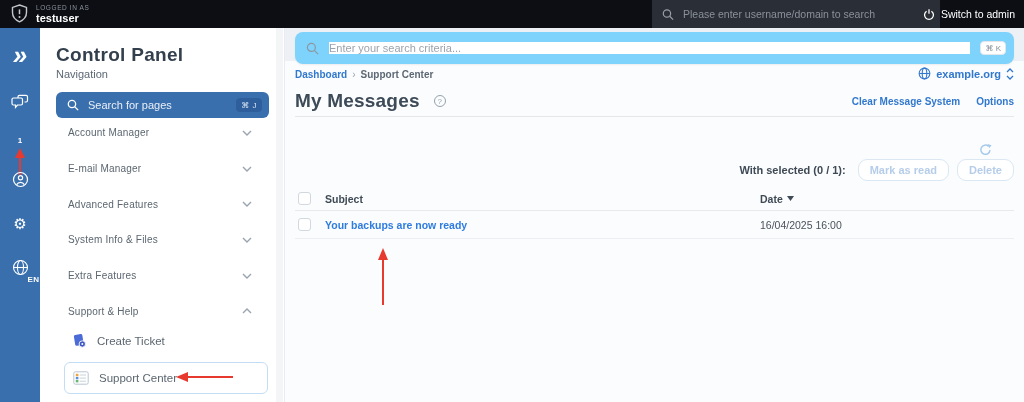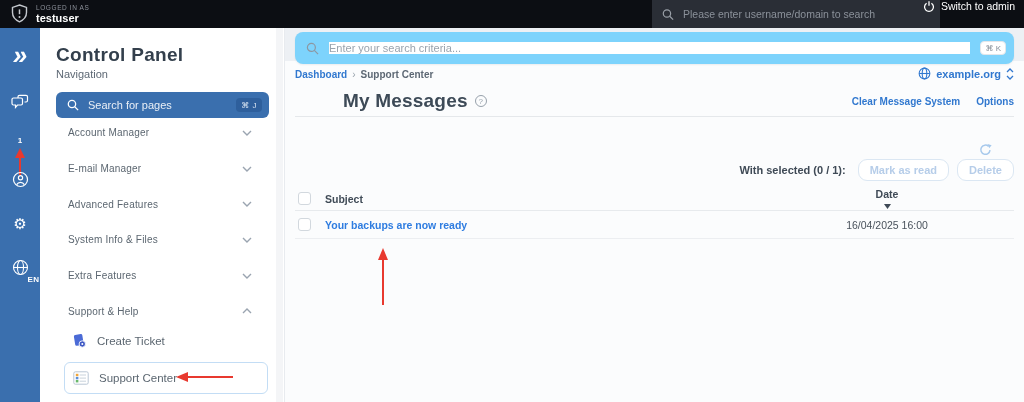--- a/index.html
+++ b/index.html
@@ -9,21 +9,21 @@
 
   
   .topbar { position:absolute; top:0; left:0; width:1024px; height:28px; background:#0c0e13; display:flex; align-items:center; z-index:30; }
   .topbar-left { display:flex; align-items:center; gap:8px; padding-left:11px; }
   .login-block { display:flex; flex-direction:column; line-height:1.1;justify-content:space-between; }
   .login-label { font-size:6.5px; color:#8d929b; letter-spacing:.6px; }
   .login-user { font-size:11px; font-weight:bold; color:#fff; }
   .topbar-search { position:absolute; left:652px; top:0; width:288px; height:28px; background:#2a2e36; display:flex; align-items:center; padding:0 10px; gap:9px; }
   .topbar-search input { background:transparent; border:none; outline:none; color:#cfd3d9; font-size:10.5px; width:100%; font-family:"Liberation Sans",sans-serif; }
   .topbar-search input::placeholder { color:#8b919a; }
-  .switch-admin { position:absolute; right:9px; top:0; height:28px; display:flex; gap:6px; color:#fff; font-size:10.5px; cursor:pointer; }
+  .switch-admin { position:absolute; right:9px; top:0; height:28px; display:flex; align-items:center; gap:6px; color:#fff; font-size:10.5px; cursor:pointer; }
 
   
   .iconbar { position:absolute; left:0; top:28px; width:40px; height:374px; background:#3a6fae; z-index:20; }
   .iconbar > div { position:absolute; left:0; width:40px; display:flex; justify-content:center; }
   .da-logo { top:14px; color:#fff; font-size:26px; font-weight:bold; font-style:italic; line-height:26px; }
   .ic-chat { top:66px; }
   .msg-badge { top:108px; color:#fff; font-size:8px; font-weight:bold; }
   .rail-arrow { top:120px; }
   .ic-user { top:143px; }
   .ic-gear { top:188px; color:#fff; font-size:15px; line-height:16px; }
@@ -53,39 +53,39 @@
   .main-search input { flex:1; border:none; outline:none; font-size:11px; color:#5b6670; font-family:"Liberation Sans",sans-serif; }
   .main-search input::placeholder { color:#9aa3ad; }
   .kbd-badge-light { border:1px solid #e2e6ea; border-radius:4px; font-size:8px; color:#868f99; padding:1.5px 4px; background:#fff; }
 
   .breadcrumb { position:absolute; top:41px; left:10px; display:flex; align-items:flex-end; gap:5px; font-size:10px; font-weight:bold; }
   .bc-link { color:#3178cf; cursor:pointer; }
   .bc-sep { color:#9aa4ae; font-weight:normal; }
   .bc-current { color:#5d6874; }
   .domain-select { position:absolute; top:39px; right:10px; display:flex; align-items:center; gap:5px; font-size:11px; font-weight:bold; color:#3178cf; cursor:pointer; }
 
-  .page-title-row { position:absolute; top:62px; left:10px; display:flex; align-items:center; gap:7px;margin-left:48px; }
+  .page-title-row { position:absolute; top:62px; left:10px; display:flex; align-items:center; gap:14px; }
   .page-title { font-size:19px; font-weight:600; color:#3d4a57; letter-spacing:.2px; }
   .help-circle { width:12px; height:12px; border:1px solid #97a1ab; border-radius:50%; color:#97a1ab; font-size:8px; display:flex; align-items:center; justify-content:center; cursor:pointer; }
   .header-links { position:absolute; top:68px; right:10px; display:flex; gap:16px; font-size:10px; font-weight:bold; color:#3178cf; }
   .header-links span { cursor:pointer; }
   .title-divider { position:absolute; top:88px; left:10px; right:10px; height:1px; background:#e5e8eb; }
 
   .refresh-btn { position:absolute; top:115px; right:32px; cursor:pointer; }
   .selection-row { position:absolute; top:131px; right:10px; height:22px; display:flex; align-items:center; gap:8px; }
   .sel-label { font-size:11px; font-weight:bold; color:#3f4a56; margin-right:4px; }
   .btn-disabled { height:22px; display:flex; align-items:center; padding:0 11px; border:1px solid #dbe7f3; border-radius:9px; background:#fff; color:#b6cde9; font-size:11px; font-weight:bold; }
 
   .msg-table { position:absolute; top:159px; left:10px; right:10px; }
   .tr { display:flex; align-items:center; }
   .thead { height:24px; border-bottom:1px solid #e7eaed; font-size:10.5px; font-weight:bold; color:#3f4a56; }
   .trow { height:28px; border-bottom:1px solid #eceef1; font-size:10.5px; }
   .col-check { width:30px; padding-left:3px; display:flex; align-items:center; }
   .col-subject { flex:1; }
-  .col-date { width:254px; display:flex; align-items:center; gap:4px;flex-direction:column; }
+  .col-date { width:254px; display:flex; align-items:center; gap:4px; }
   .checkbox { width:13px; height:13px; border:1px solid #d2d8de; border-radius:3px; background:#fff; cursor:pointer; }
   .msg-link { color:#2e7ce0; font-weight:bold; cursor:pointer; }
   .date-val { color:#49525c; }
   .main-arrow { position:absolute; top:220px; left:91px; }
 
   svg { display:block; }
 </style>
 </head>
 <body>
 

